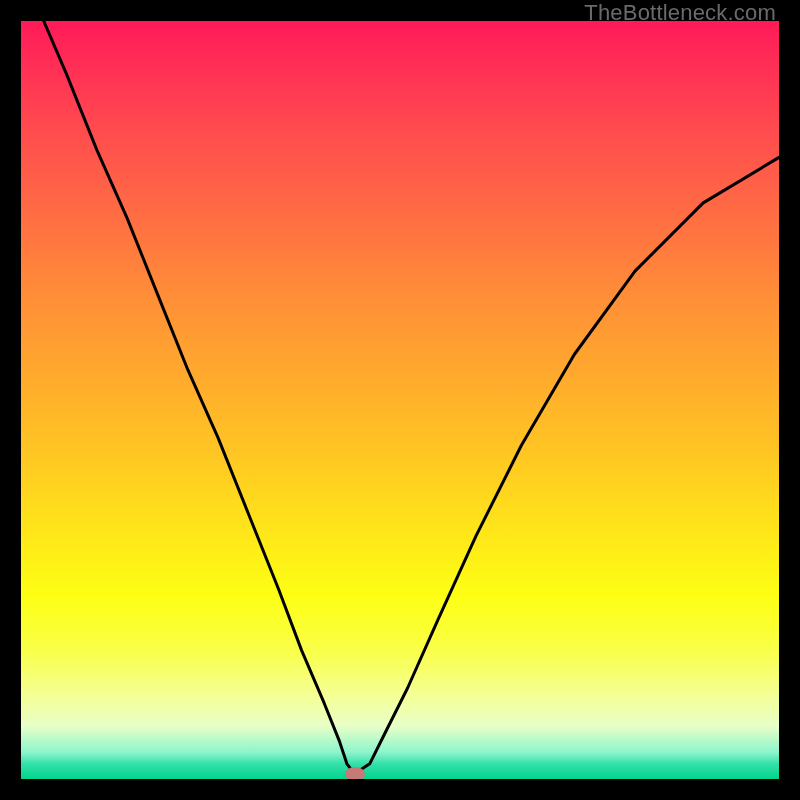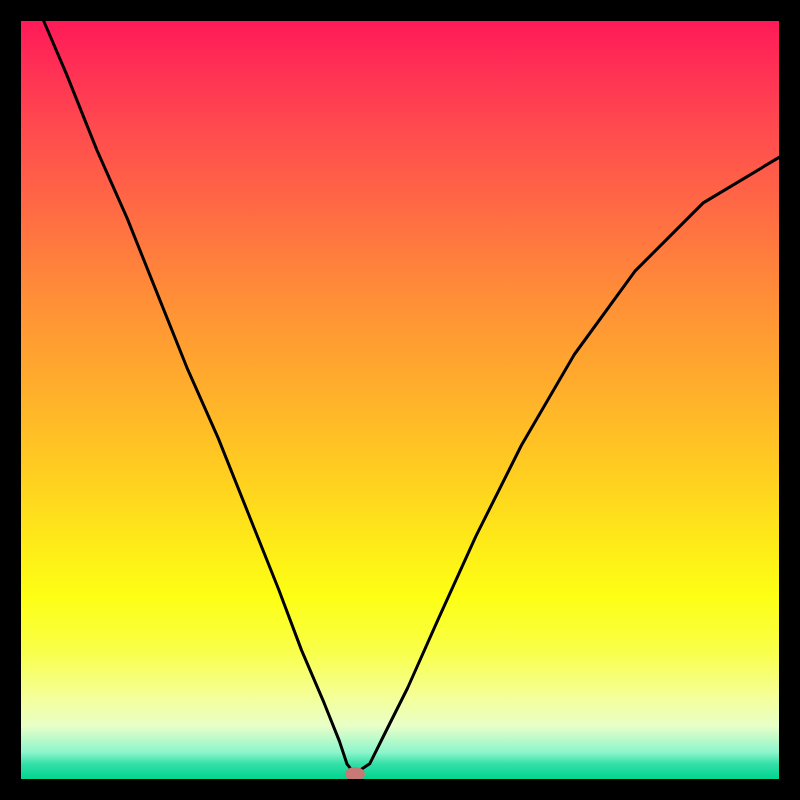--- a/index.html
+++ b/index.html
@@ -76,13 +76,14 @@
   <div class="plot-area">
     <div class="gradient"></div>
 
     <svg class="curve" viewBox="0 0 758 758" preserveAspectRatio="none">
       <path id="curve-path" fill="none" stroke="#000" stroke-width="3" stroke-linecap="round" stroke-linejoin="round" d="M22.7 0.0 L45.5 53.1 L75.8 128.9 L106.1 197.1 L136.4 272.9 L166.8 348.7 L197.1 416.9 L227.4 492.7 L257.7 568.5 L280.5 629.1 L303.2 682.2 L318.4 720.1 L325.9 742.8 L333.5 752.7 L348.7 742.8 L363.8 712.5 L386.6 667.0 L416.9 598.8 L454.8 515.4 L500.3 424.5 L553.3 333.5 L614.0 250.1 L682.2 181.9 L758.0 136.4"></path>
     </svg>
 
     <div class="dot" id="marker-dot" style="left: 44%; top: 99.3%;"></div>
   </div>
 
+  <div class="watermark">TheBottleneck.com</div>
 </div>
 
 </body></html>

